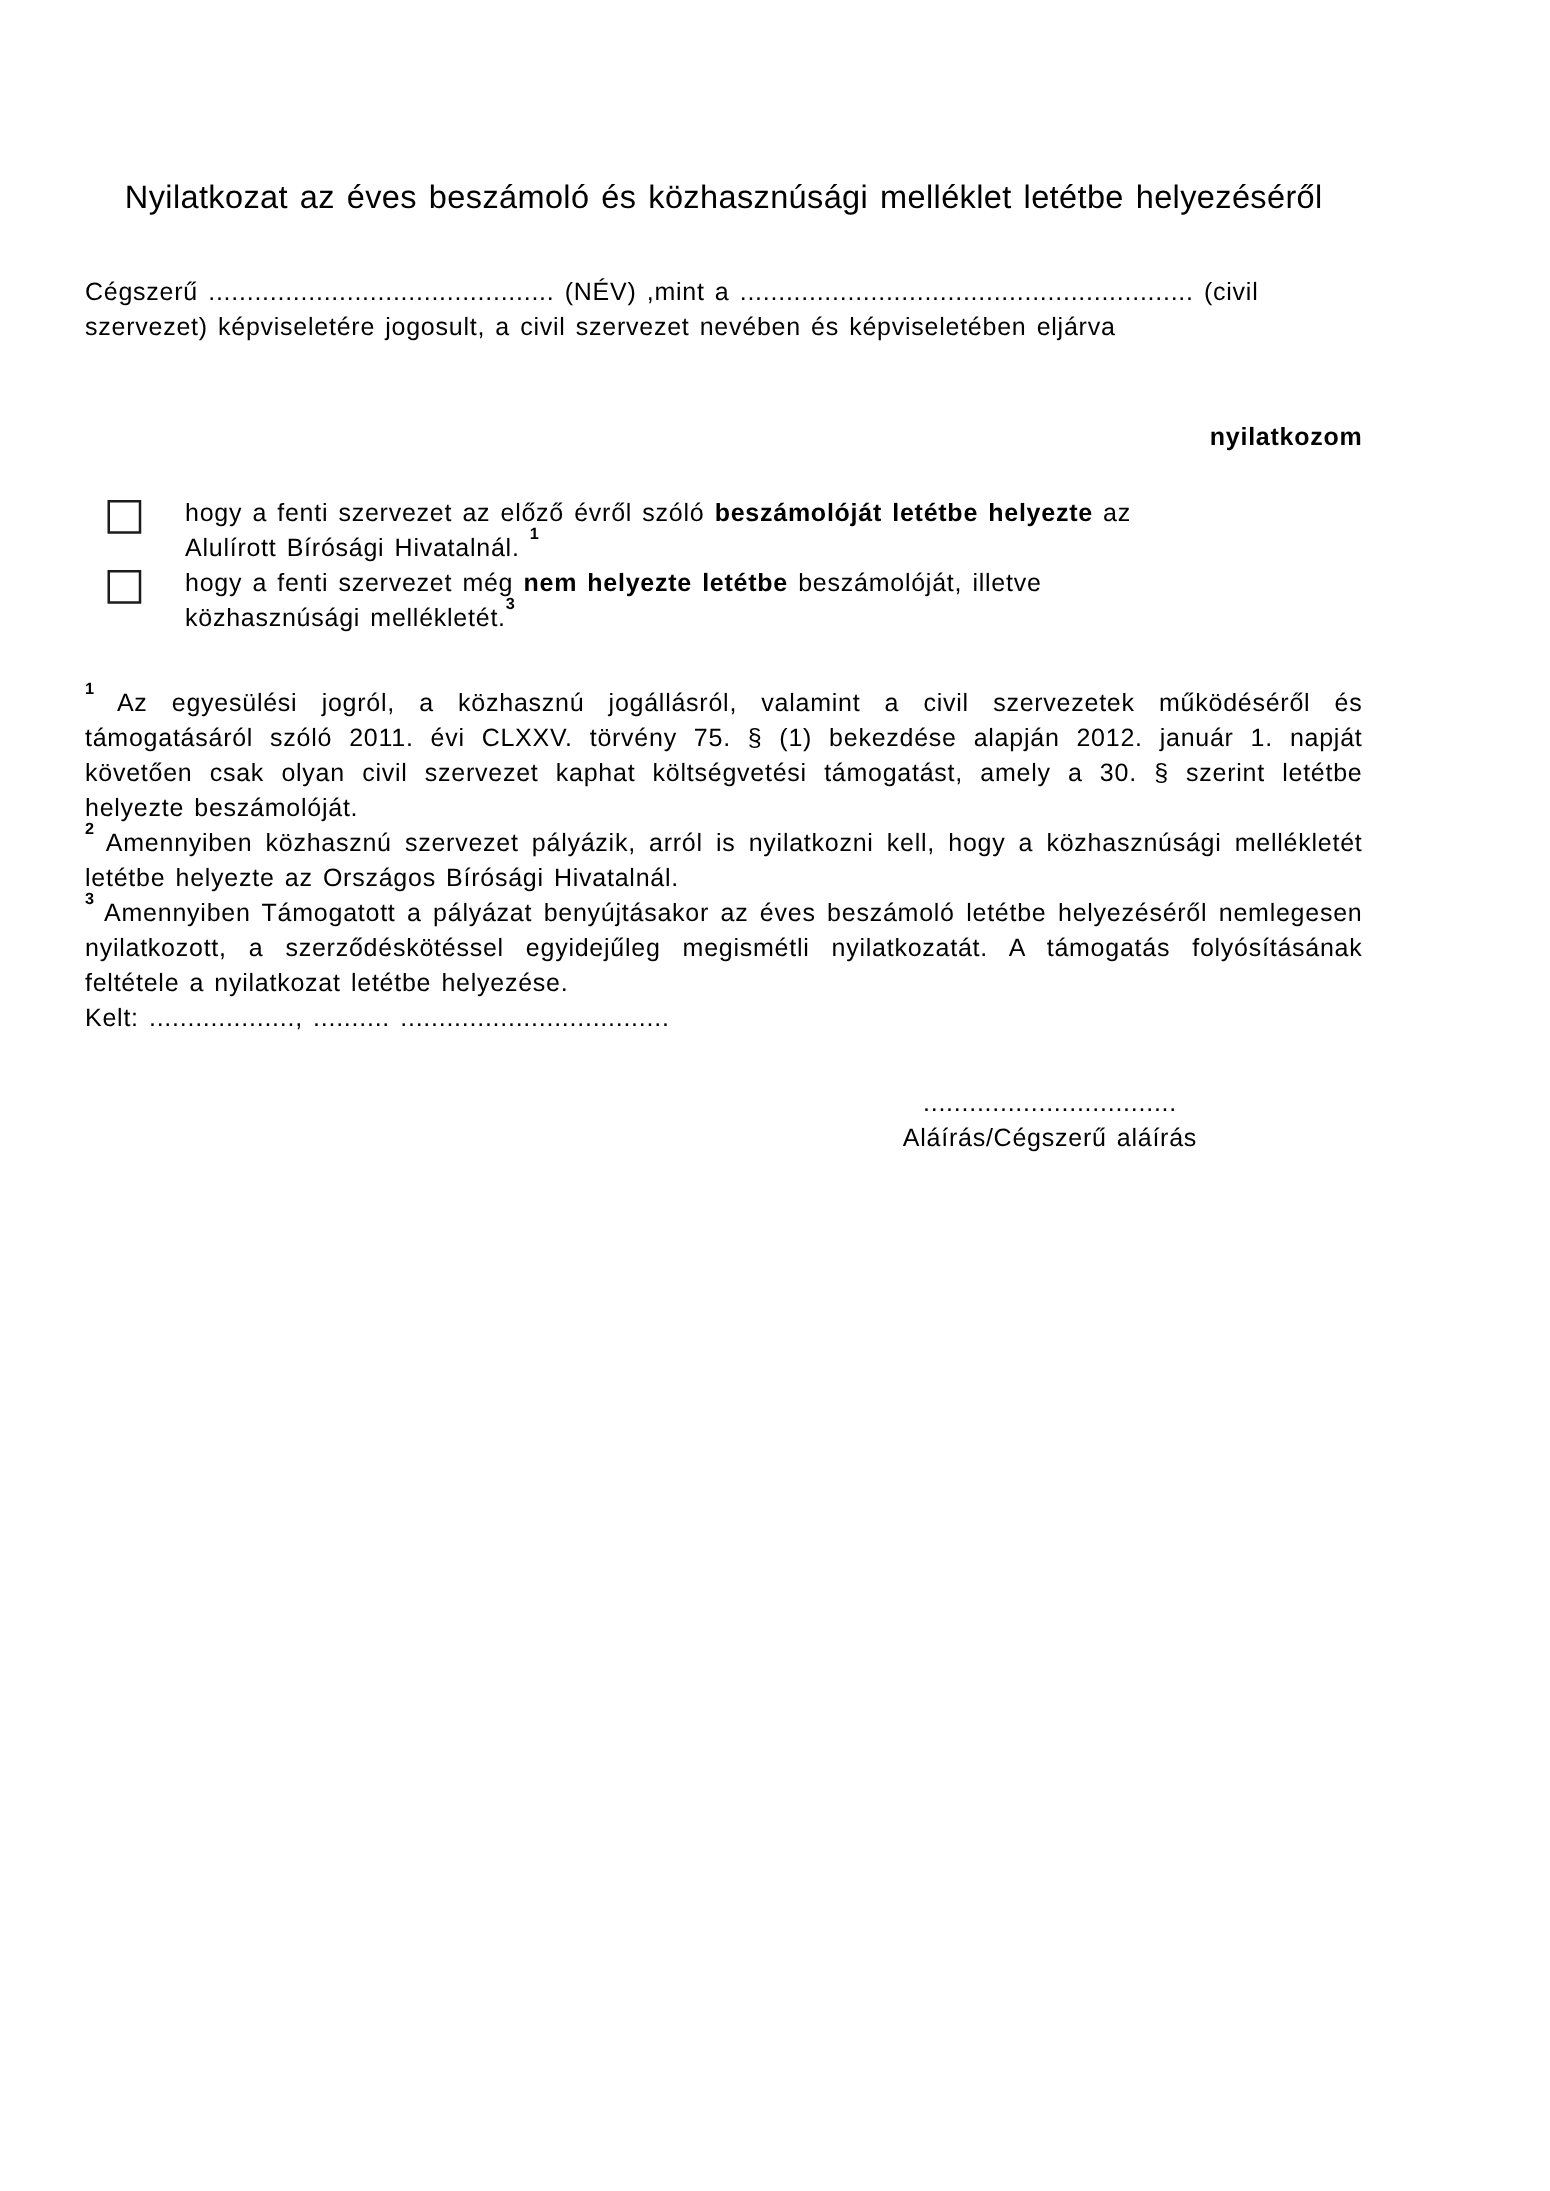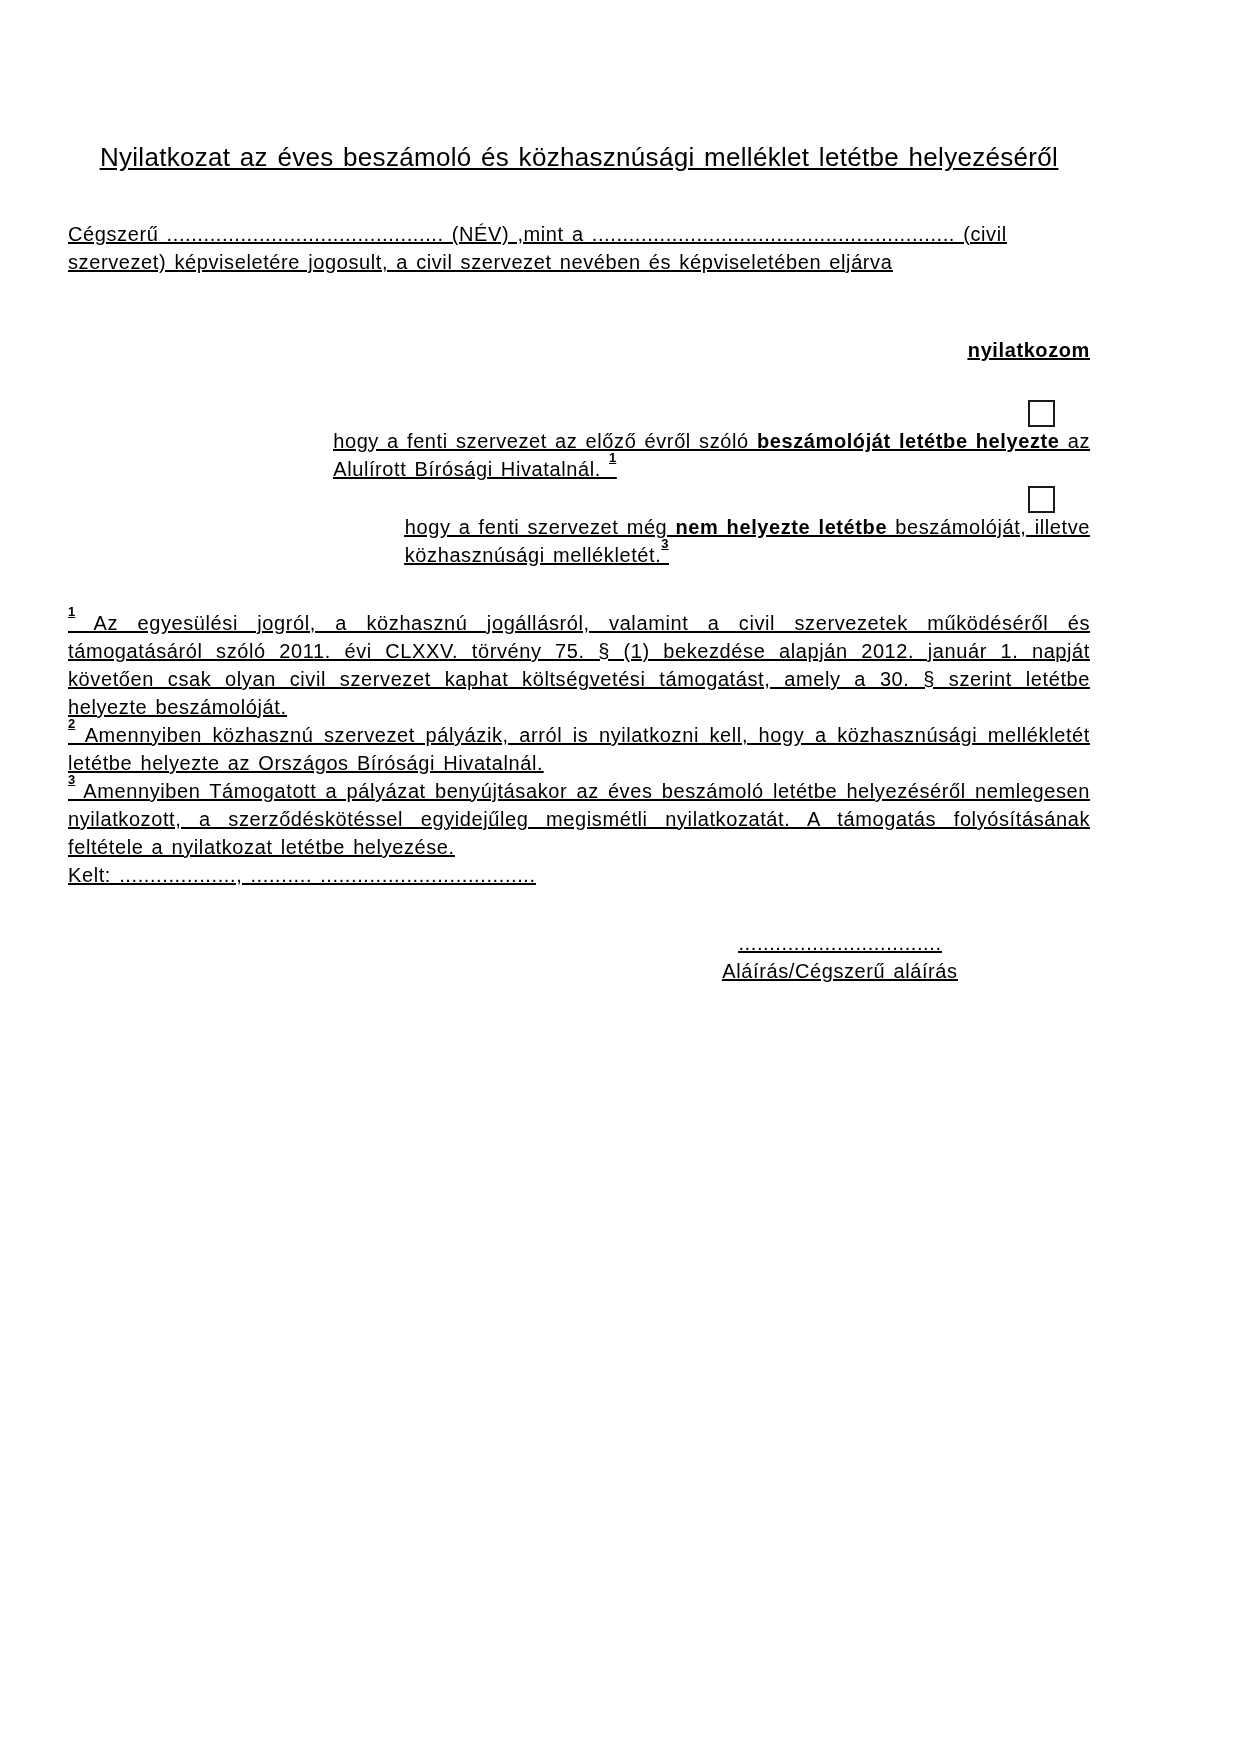--- a/index.html
+++ b/index.html
@@ -1,15 +1,15 @@
 <!DOCTYPE html>
 <html><head>
 <meta charset="utf-8">
 <style>
-  * { margin:0; padding:0; box-sizing:border-box;text-decoration:underline; }
+  * { margin:0; padding:0; box-sizing:border-box; }
   html, body { background:#ffffff; }
   .page {
     position:relative;
     width:1240px; height:1753px;
     margin:0 auto;
     background:#ffffff;
     color:#000000;
     font-family:"Liberation Sans","DejaVu Sans",sans-serif;
     font-size:20px;
     line-height:28px;
@@ -25,21 +25,21 @@
     text-align:center;
     margin-bottom:46px;
   }
   .intro { text-align:justify; }
   .declare {
     font-weight:bold;
     text-align:right;
     margin-top:60px;
   }
   .items { margin-top:33px; }
-  .item { display:flex; align-items:flex-end;flex-direction:column; }
+  .item { display:flex; align-items:flex-start; }
   .box {
     width:27px; height:27px;
     border:2px solid #1b1b1b;
     background:#ffffff;
     flex:none;
     margin:3px 35px 0 18px;
   }
   .item-text { flex:1; }
   .footnotes { margin-top:40px; text-align:justify; }
   sup {

